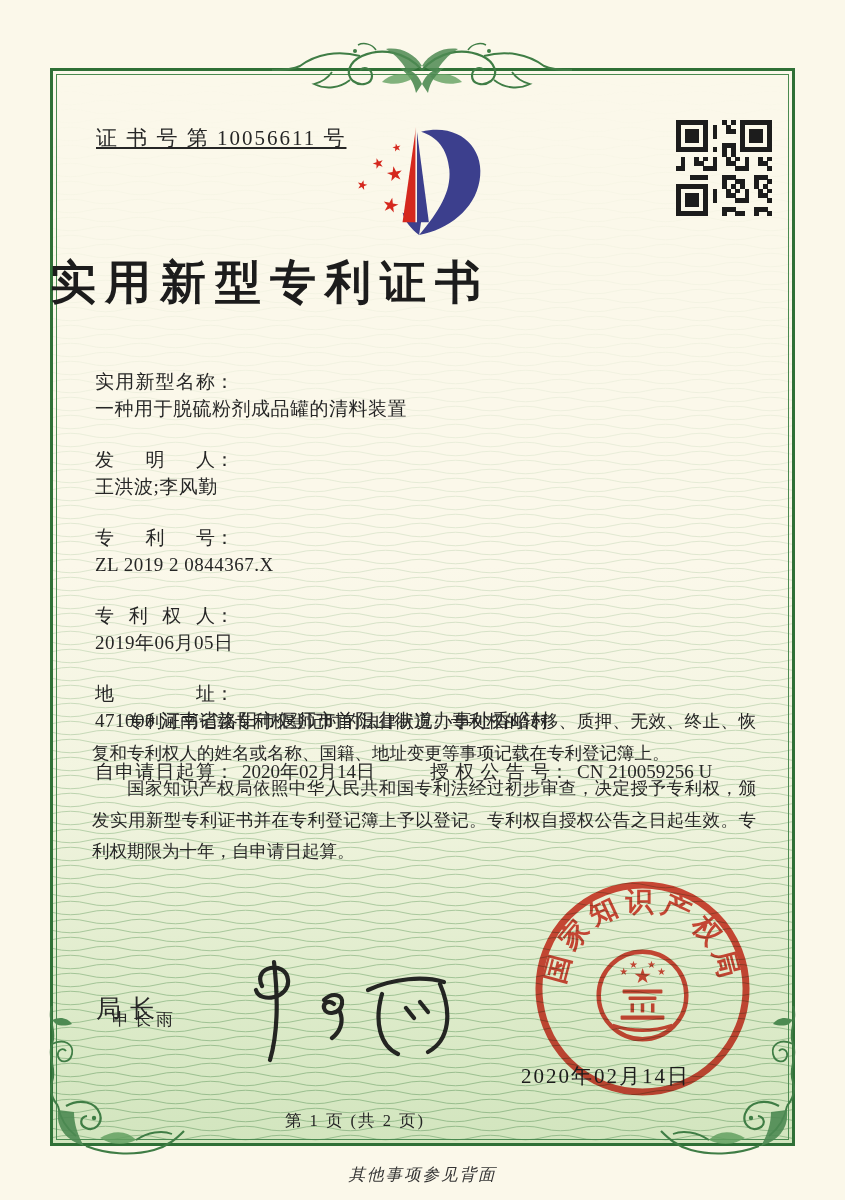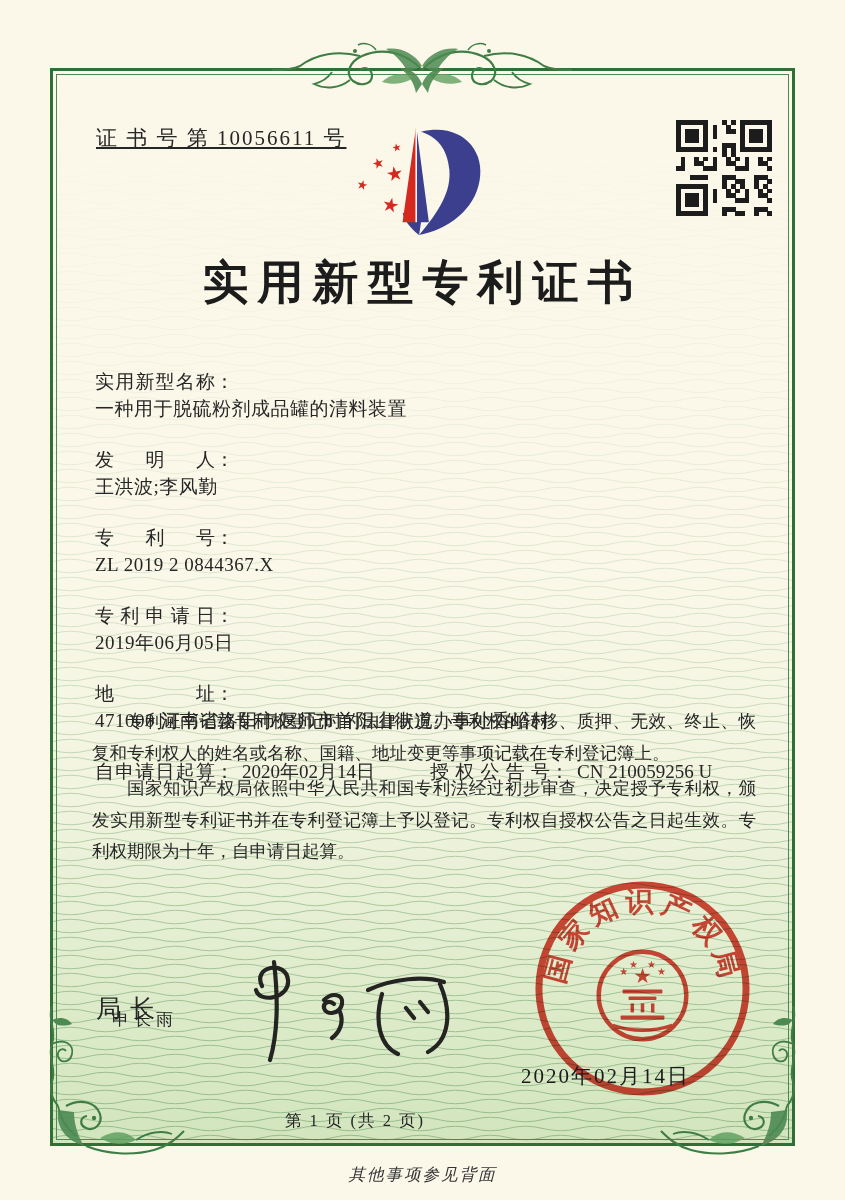--- a/index.html
+++ b/index.html
@@ -26,21 +26,21 @@
   }
   .frame::after{content:"";position:absolute;inset:3px;border:1.5px solid #4a8a50;}
   .orn{position:absolute;pointer-events:none;}
   .orn-top{left:272px;top:40px;width:300px;height:64px;}
   .orn-bl{left:36px;top:1006px;width:150px;height:152px;}
   .orn-br{left:659px;top:1006px;width:150px;height:152px;transform:scaleX(-1);}
   .cert-no{position:absolute;left:96px;top:124px;font-size:21px;letter-spacing:2px;text-decoration:underline;}
   .logo{position:absolute;left:349px;top:118px;width:150px;height:119px;}
   .qr{position:absolute;left:676px;top:120px;width:96px;height:96px;}
   .title{
-    position:absolute;left:50px;top:252px;width:745px;text-align:center;
+    position:absolute;left:50px;top:252px;width:745px;
     font-size:46px;font-weight:bold;letter-spacing:9px;color:#1c1c1c;
   }
   .fields{position:absolute;left:95px;top:368px;width:660px;font-size:19px;line-height:27px;}
   .field-row{margin-bottom:24px;position:relative;}
   .flabel{display:inline-block;width:120px;text-align:justify;text-align-last:justify;vertical-align:top;}
   .fcolon{display:inline-block;margin:0 8px 0 0;vertical-align:top;}
   .fvalue{display:inline-block;width:calc(100% - 140px);vertical-align:top;letter-spacing:.5px;}
   .grant2{position:absolute;left:335px;top:0;white-space:nowrap;}
   .paras{position:absolute;left:92px;top:706px;width:664px;font-size:17.5px;line-height:1.82;text-align:justify;}
   .paras p{margin:0 0 3px 0;text-indent:2em;}
@@ -330,21 +330,21 @@
   <div class="field-row">
     <span class="flabel">实用新型名称</span><span class="fcolon">：</span><span class="fvalue">一种用于脱硫粉剂成品罐的清料装置</span>
   </div>
   <div class="field-row">
     <span class="flabel">发明人</span><span class="fcolon">：</span><span class="fvalue">王洪波;李风勤</span>
   </div>
   <div class="field-row">
     <span class="flabel">专利号</span><span class="fcolon">：</span><span class="fvalue">ZL 2019 2 0844367.X</span>
   </div>
   <div class="field-row">
-    <span class="flabel">专利申请日</span><span class="fcolon">：</span><span class="fvalue">2019年06月05日</span>
+    <span class="flabel">专利权人</span><span class="fcolon">：</span><span class="fvalue">2019年06月05日</span>
   </div>
   <div class="field-row">
     <span class="flabel">地址</span><span class="fcolon">：</span><span class="fvalue">471000 河南省洛阳市偃师市首阳山街道办事处香峪村</span>
   </div>
   <div class="field-row">
     <span class="flabel">自申请日起算</span><span class="fcolon">：</span><span>2020年02月14日</span>
     <span class="grant2">
       <span class="flabel">授权公告号</span><span class="fcolon">：</span><span>CN 210059256 U</span>
     </span>
   </div>

